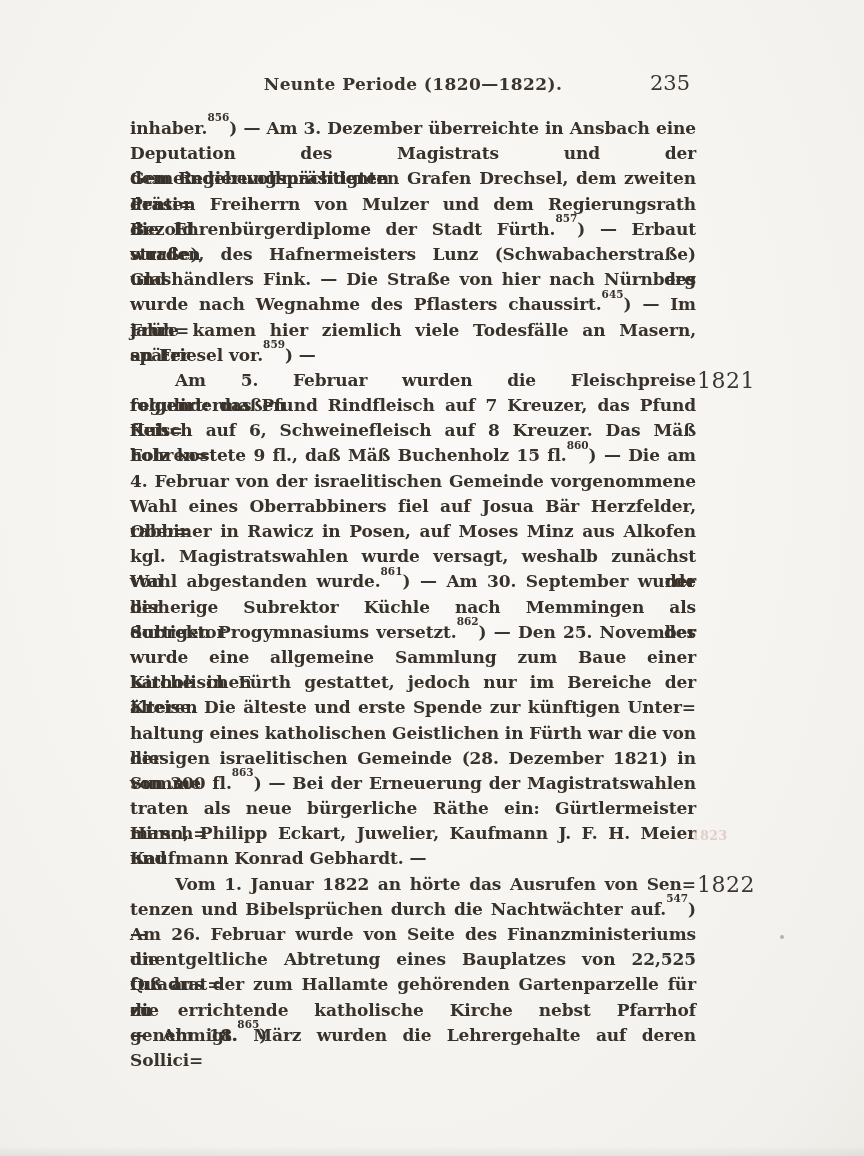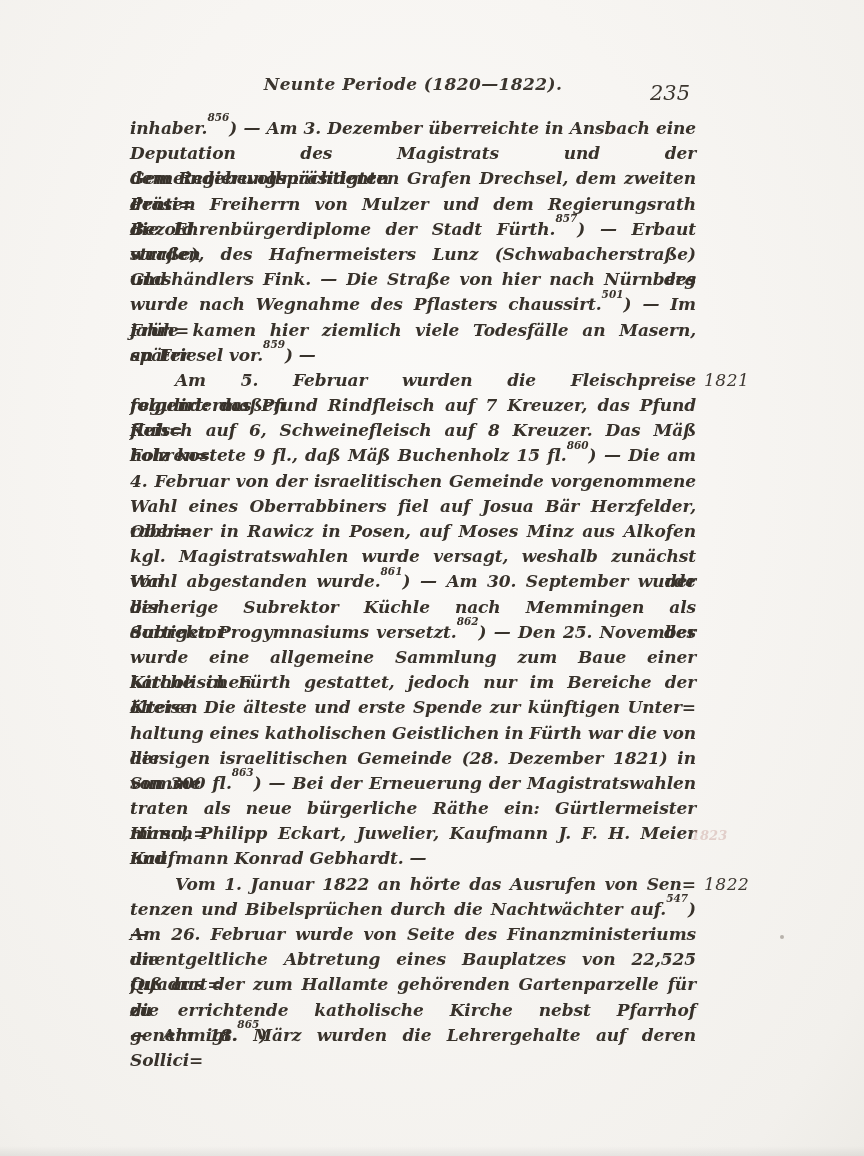--- a/index.html
+++ b/index.html
@@ -8,21 +8,20 @@
     font-family: "DejaVu Serif", "Liberation Serif", serif;
   }
   .page {
     position: relative;
     width: 864px;
     height: 1156px;
     margin: 0 auto;
     background: radial-gradient(ellipse at 46% 38%, #fbfaf8 0%, #f7f5f2 48%, #f2f0ec 88%, #edebe6 100%);
     overflow: hidden;
     color: #39332c;
-    font-style: italic;
   }
   .page::after {
     content: "";
     position: absolute;
     left: 0; right: 0; bottom: 0;
     height: 10px;
     background: linear-gradient(to bottom, rgba(0,0,0,0), rgba(0,0,0,0.06));
     pointer-events: none;
   }
   .running-title {
@@ -38,21 +37,20 @@
   }
   .page-number {
     position: absolute;
     left: 600px;
     width: 90px;
     top: 71px;
     text-align: right;
     font-size: 21px;
     font-weight: 500;
     color: #3b352e;
-    margin-top: 10px;
   }
   .text-block {
     position: absolute;
     left: 130px;
     top: 116px;
     width: 566px;
   }
   .paragraph { margin: 0; padding: 0; }
   .line {
     position: relative;
@@ -73,23 +71,23 @@
     font-size: 10.5px;
     font-weight: 700;
     line-height: 0;
     position: relative;
     top: -6px;
     letter-spacing: 0;
   }
   .margin-year {
     position: absolute;
     left: 100%;
-    margin-left: 8px;
+    margin-left: 1px;
     top: 0;
-    font-size: 17px;
+    font-size: 22px;
     font-weight: 500;
     letter-spacing: 0.5px;
     text-align: right;
     text-align-last: left;
     text-indent: 0;
     white-space: nowrap;
     color: #3d3731;
   }
   .ghost-year {
     position: absolute;
@@ -120,21 +118,21 @@
 
   <div class="text-block">
       <div class="paragraph">
         <div class="line">inhaber.<sup>856</sup>) — Am 3. Dezember überreichte in Ansbach eine</div>
         <div class="line">Deputation des Magistrats und der Gemeindebevollmächtigten</div>
         <div class="line">dem Regierungspräsidenten Grafen Drechsel, dem zweiten Präsi=</div>
         <div class="line">denten Freiherrn von Mulzer und dem Regierungsrath Bezold</div>
         <div class="line">die Ehrenbürgerdiplome der Stadt Fürth.<sup>857</sup>) — Erbaut wurden</div>
         <div class="line">straße), des Hafnermeisters Lunz (Schwabacherstraße) und des</div>
         <div class="line">Glashändlers Fink. — Die Straße von hier nach Nürnberg</div>
-        <div class="line">wurde nach Wegnahme des Pflasters chaussirt.<sup>501</sup>) — Im Früh=</div>
+        <div class="line">wurde nach Wegnahme des Pflasters chaussirt.<sup>645</sup>) — Im Früh=</div>
         <div class="line">jahre kamen hier ziemlich viele Todesfälle an Masern, später</div>
         <div class="line last">an Friesel vor.<sup>859</sup>) —</div>
       </div>
       <div class="paragraph">
         <div class="line indent">Am 5. Februar wurden die Fleischpreise folgendermaßen<span class="margin-year">1821</span></div>
         <div class="line">regulirt: das Pfund Rindfleisch auf 7 Kreuzer, das Pfund Kuh=</div>
         <div class="line">fleisch auf 6, Schweinefleisch auf 8 Kreuzer. Das Mäß Fohren=</div>
         <div class="line">holz kostete 9 fl., daß Mäß Buchenholz 15 fl.<sup>860</sup>) — Die am</div>
         <div class="line">4. Februar von der israelitischen Gemeinde vorgenommene</div>
         <div class="line">Wahl eines Oberrabbiners fiel auf Josua Bär Herzfelder, Ober=</div>

